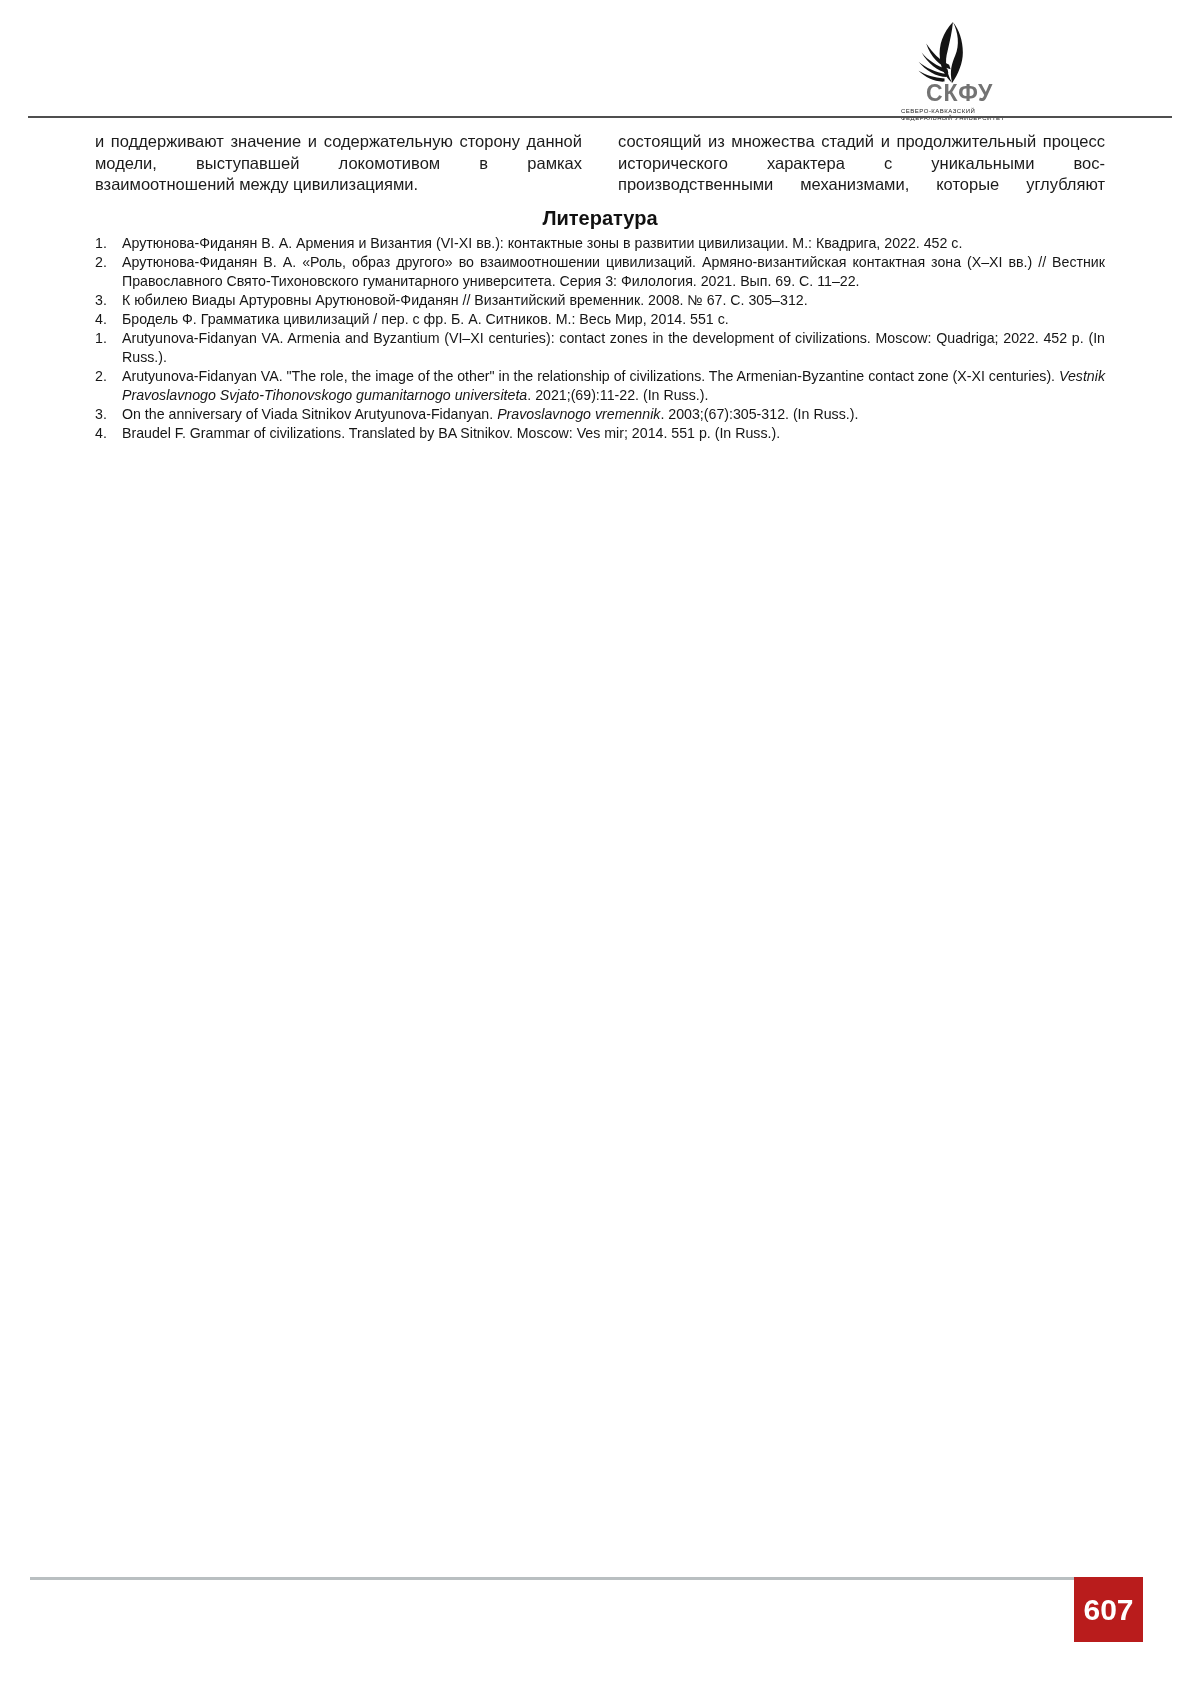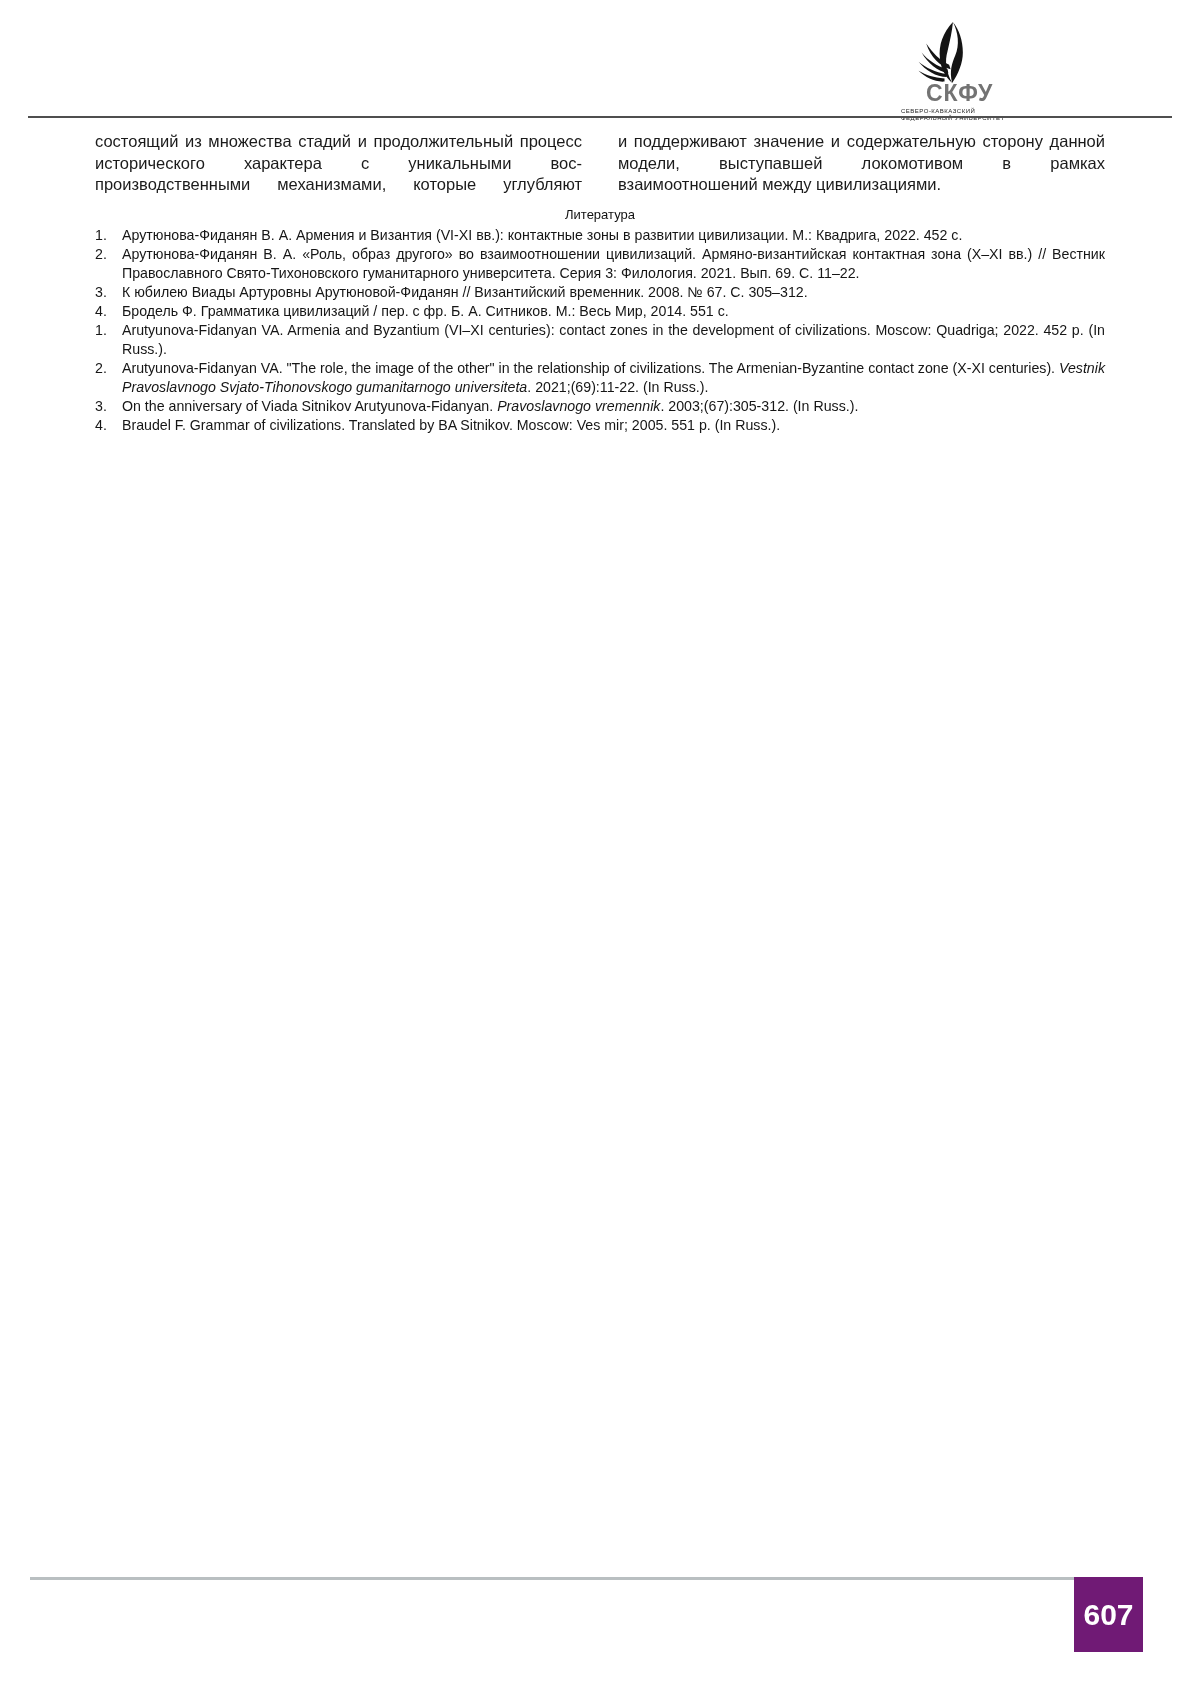--- a/index.html
+++ b/index.html
@@ -86,22 +86,22 @@
     font-size: 16.5px;
     line-height: 21.5px;
     text-align: justify;
     color: #1b1b1b;
   }
   .justify-last { text-align-last: justify; }
 
   .sec-heading {
     margin: 11px 0 4px 0;
     text-align: center;
-    font-size: 13px;
-    font-weight: normal;
+    font-size: 20px;
+    font-weight: bold;
     color: #111;
   }
   .sec-heading.refs { margin-top: 16px; }
 
   .ref-list {
     font-size: 14.2px;
     line-height: 19px;
     color: #161616;
   }
   .ref-row { display: flex; }
@@ -122,22 +122,22 @@
     left: 30px;
     width: 1044px;
     height: 3px;
     background: #b9bfc1;
   }
   .page-number-box {
     position: absolute;
     top: 1577px;
     left: 1074px;
     width: 69px;
-    height: 75px;
-    background: #701a75;
+    height: 65px;
+    background: #b91c1c;
     display: flex;
     align-items: center;
     justify-content: center;
   }
   .page-number-box span {
     color: #ffffff;
     font-size: 30px;
     font-weight: bold;
   }
 </style>
@@ -163,22 +163,22 @@
       <div>СЕВЕРО-КАВКАЗСКИЙ</div>
       <div>ФЕДЕРАЛЬНЫЙ УНИВЕРСИТЕТ</div>
     </div>
   </div>
 
   <div class="header-rule"></div>
 
   <div class="content">
 
     <div class="columns">
+      <p class="col">и поддерживают значение и содержательную сторону данной модели, выступавшей локомотивом в рамках взаимоотношений между цивилизациями.</p>
       <p class="col justify-last">состоящий из множества стадий и продолжительный процесс исторического характера с уникальными вос-производственными механизмами, которые углубляют</p>
-      <p class="col">и поддерживают значение и содержательную сторону данной модели, выступавшей локомотивом в рамках взаимоотношений между цивилизациями.</p>
     </div>
 
     <h2 class="sec-heading">Литература</h2>
 
     <div class="ref-list">
       <div class="ref-row">
         <span class="ref-num">1.</span>
         <div class="ref-body"><span>Арутюнова-Фиданян В. А. Армения и Византия (VI-XI вв.): контактные зоны в развитии цивилизации. М.: Квадрига, 2022. 452 с.</span></div>
       </div>
       <div class="ref-row">
@@ -204,21 +204,21 @@
       <div class="ref-row">
         <span class="ref-num">2.</span>
         <div class="ref-body"><span>Arutyunova-Fidanyan VA. "The role, the image of the other" in the relationship of civilizations. The Armenian-Byzantine contact zone (X-XI centuries). </span><i>Vestnik Pravoslavnogo Svjato-Tihonovskogo gumanitarnogo universiteta</i><span>. 2021;(69):11-22. (In Russ.).</span></div>
       </div>
       <div class="ref-row">
         <span class="ref-num">3.</span>
         <div class="ref-body"><span>On the anniversary of Viada Sitnikov Arutyunova-Fidanyan. </span><i>Pravoslavnogo vremennik</i><span>. 2003;(67):305-312. (In Russ.).</span></div>
       </div>
       <div class="ref-row">
         <span class="ref-num">4.</span>
-        <div class="ref-body"><span>Braudel F. Grammar of civilizations. Translated by BA Sitnikov. Moscow: Ves mir; 2005. 551 p. (In Russ.).</span></div>
+        <div class="ref-body"><span>Braudel F. Grammar of civilizations. Translated by BA Sitnikov. Moscow: Ves mir; 2014. 551 p. (In Russ.).</span></div>
       </div>
     </div>
 
   </div>
 
   <div class="footer-rule"></div>
   <div class="page-number-box">
     <span>607</span>
   </div>
 

